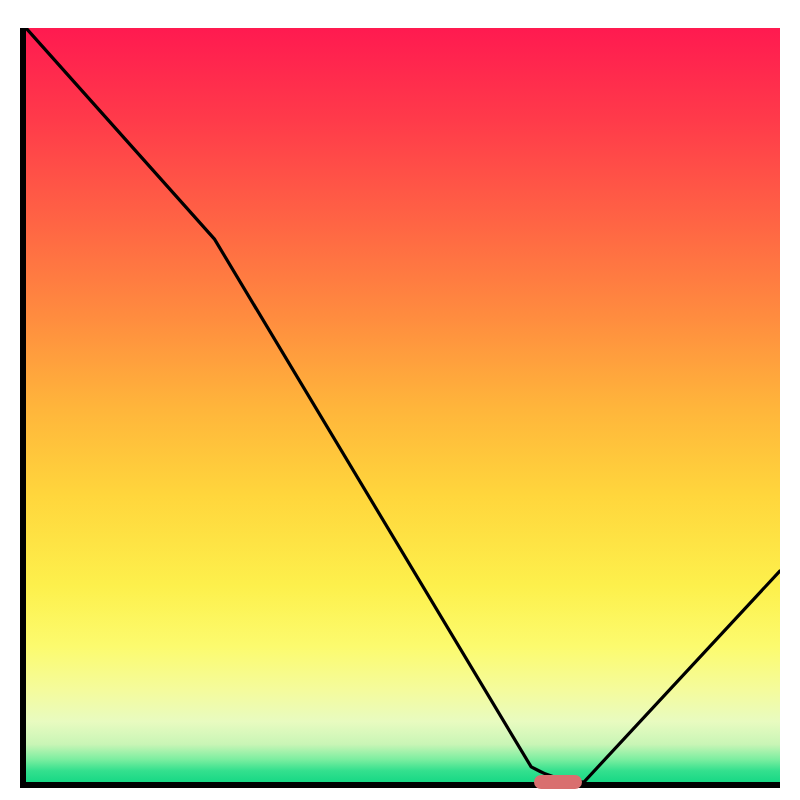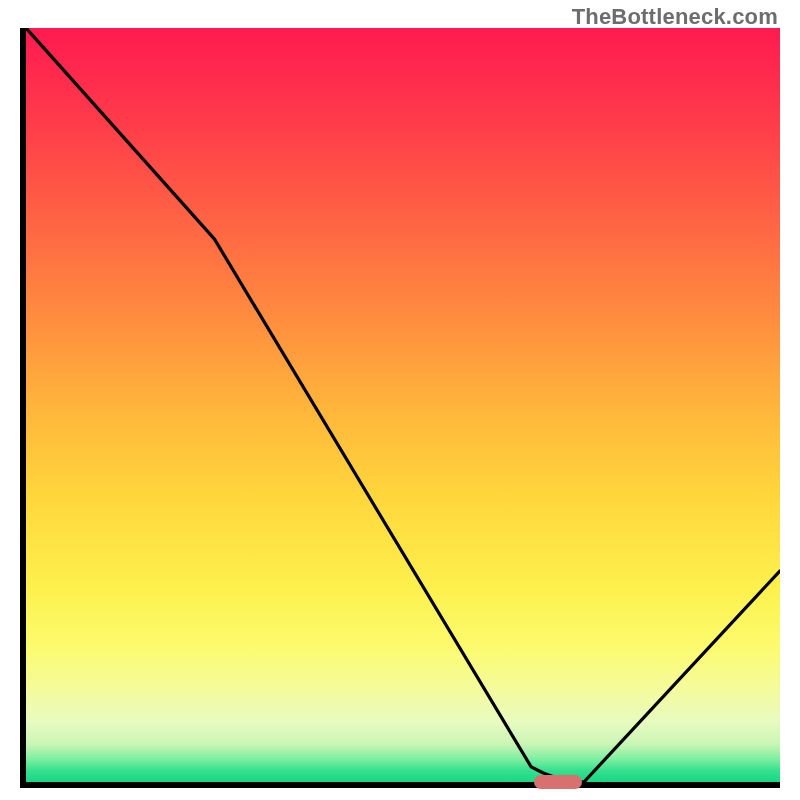--- a/index.html
+++ b/index.html
@@ -73,21 +73,20 @@
     border-radius: 8px;
     background: #d96f6f;
     transform: translate(-50%, -50%);
   }
 </style>
 </head>
 <body>
 
 <div class="container">
 
-  <div class="watermark">TheBottleneck.com</div>
 
   <div class="plot-frame">
 
     <div class="gradient"></div>
 
     <svg class="curve" viewBox="0 0 754 754" preserveAspectRatio="none">
       <path id="curvePath" d="M 0,0 L 188.5,211.12 L 505.18,738.92 Q 531.57,754 557.96,754 L 754,542.88" fill="none" stroke="#000000" stroke-width="3.2" stroke-linecap="round" stroke-linejoin="round"></path>
     </svg>
 
     <div class="marker" id="marker" style="left: 70.5%; top: 100%; background: rgb(217, 111, 111);"></div>

